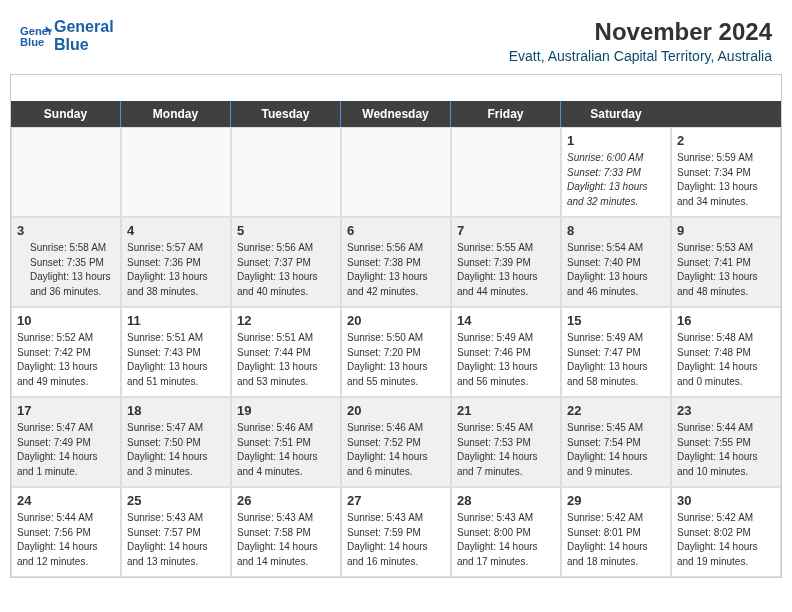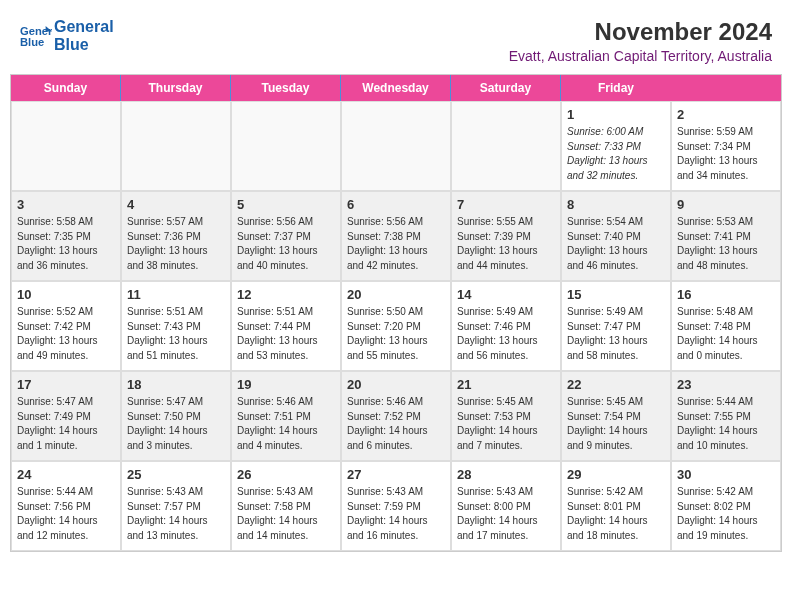--- a/index.html
+++ b/index.html
@@ -7,25 +7,25 @@
     
     .header { display: flex; justify-content: space-between; align-items: flex-start; padding: 18px 20px 10px 20px; }
     
     .logo { display: flex; align-items: center; }
     .logo-text { font-size: 16px; font-weight: bold; line-height: 1.1; }
     .logo-text span.blue { color: #1a5fa8; }
     .logo-icon { width: 32px; height: 28px; margin-right: 2px; }
     
     .title-section { text-align: right; }
     .month-title { font-size: 24px; font-weight: bold; color: #333; }
-    .location { font-size: 14px; color: #701a75; margin-top: 2px; }
+    .location { font-size: 14px; color: #0c4a6e; margin-top: 2px; }
     
     .calendar { margin: 0 10px 10px 10px; border: 1px solid #ccc; }
     
-    .cal-header { display: grid; grid-template-columns: repeat(7, 1fr); background: #ec4899; }
+    .cal-header { display: grid; grid-template-columns: repeat(7, 1fr); background: #404040; margin-top: 26px; }
     .cal-header-cell { color: #fff; text-align: center; padding: 6px 4px; font-size: 12px; font-weight: bold; border-right: 1px solid #4a90d9; }
     .cal-header-cell:last-child { border-right: none; }
     
     .cal-body { display: grid; grid-template-columns: repeat(7, 1fr); }
     
     .cal-cell { border: 1px solid #ddd; padding: 5px 5px 5px 5px; min-height: 90px; vertical-align: top; font-size: 10px; color: #333; background: #fff; }
     .cal-cell.empty { background: #f9f9f9; }
     .cal-cell.shaded { background: #f0f0f0; }
     
     .day-num { font-size: 13px; font-weight: bold; margin-bottom: 3px; }
@@ -48,25 +48,25 @@
   </div>
   <div class="title-section">
     <div class="month-title">November 2024</div>
     <div class="location">Evatt, Australian Capital Territory, Australia</div>
   </div>
 </div>
 
 <div class="calendar">
   <div class="cal-header" id="cal-header">
       <div class="cal-header-cell">Sunday</div>
-      <div class="cal-header-cell">Thursday</div>
+      <div class="cal-header-cell">Monday</div>
       <div class="cal-header-cell">Tuesday</div>
       <div class="cal-header-cell">Wednesday</div>
+      <div class="cal-header-cell">Friday</div>
       <div class="cal-header-cell">Saturday</div>
-      <div class="cal-header-cell">Friday</div>
     </div>
   <div class="cal-body" id="cal-body">
       <div class="cal-cell empty"></div>
       <div class="cal-cell empty"></div>
       <div class="cal-cell empty"></div>
       <div class="cal-cell empty"></div>
       <div class="cal-cell empty"></div>
       <div class="cal-cell">
         <div class="day-num">1</div>
         <div class="day-info" style="white-space: pre-line; font-style: italic;">Sunrise: 6:00 AM
@@ -76,21 +76,21 @@
       </div>
       <div class="cal-cell">
         <div class="day-num">2</div>
         <div class="day-info" style="white-space: pre-line;">Sunrise: 5:59 AM
 Sunset: 7:34 PM
 Daylight: 13 hours
 and 34 minutes.</div>
       </div>
       <div class="cal-cell shaded">
         <div class="day-num">3</div>
-        <div class="day-info" style="white-space: pre-line;">Sunrise: 5:58 AM
+        <div class="day-info" style="white-space: pre-line; margin-left: 13px;">Sunrise: 5:58 AM
 Sunset: 7:35 PM
 Daylight: 13 hours
 and 36 minutes.</div>
       </div>
       <div class="cal-cell shaded">
         <div class="day-num">4</div>
         <div class="day-info" style="white-space: pre-line;">Sunrise: 5:57 AM
 Sunset: 7:36 PM
 Daylight: 13 hours
 and 38 minutes.</div>

